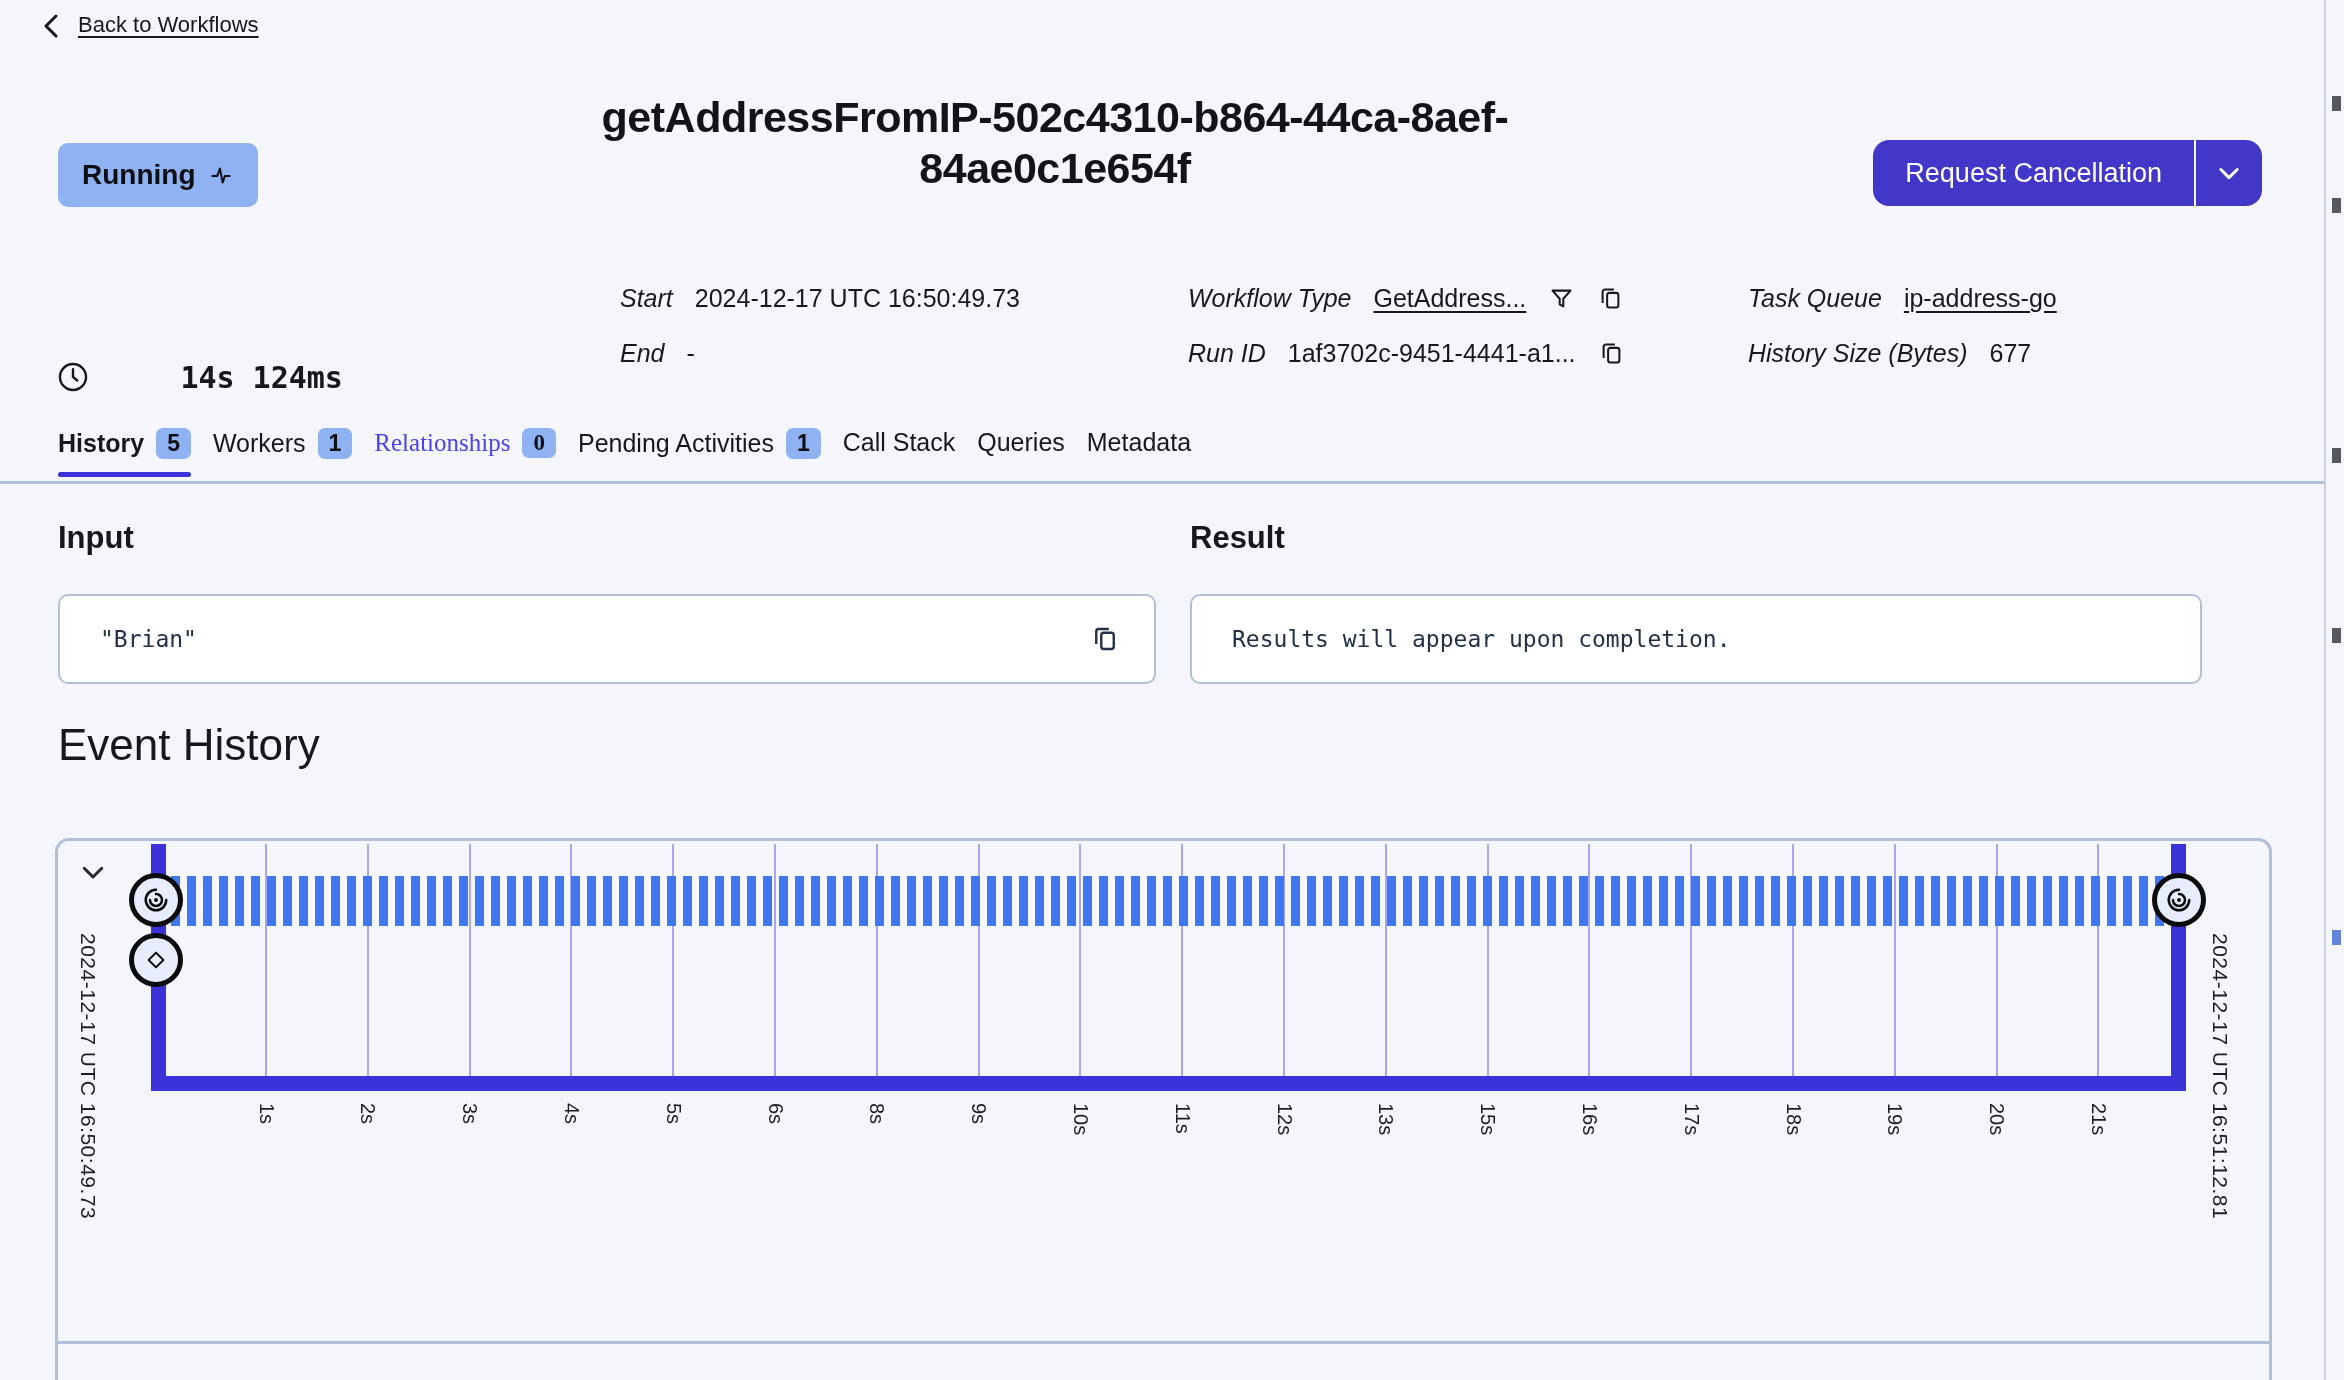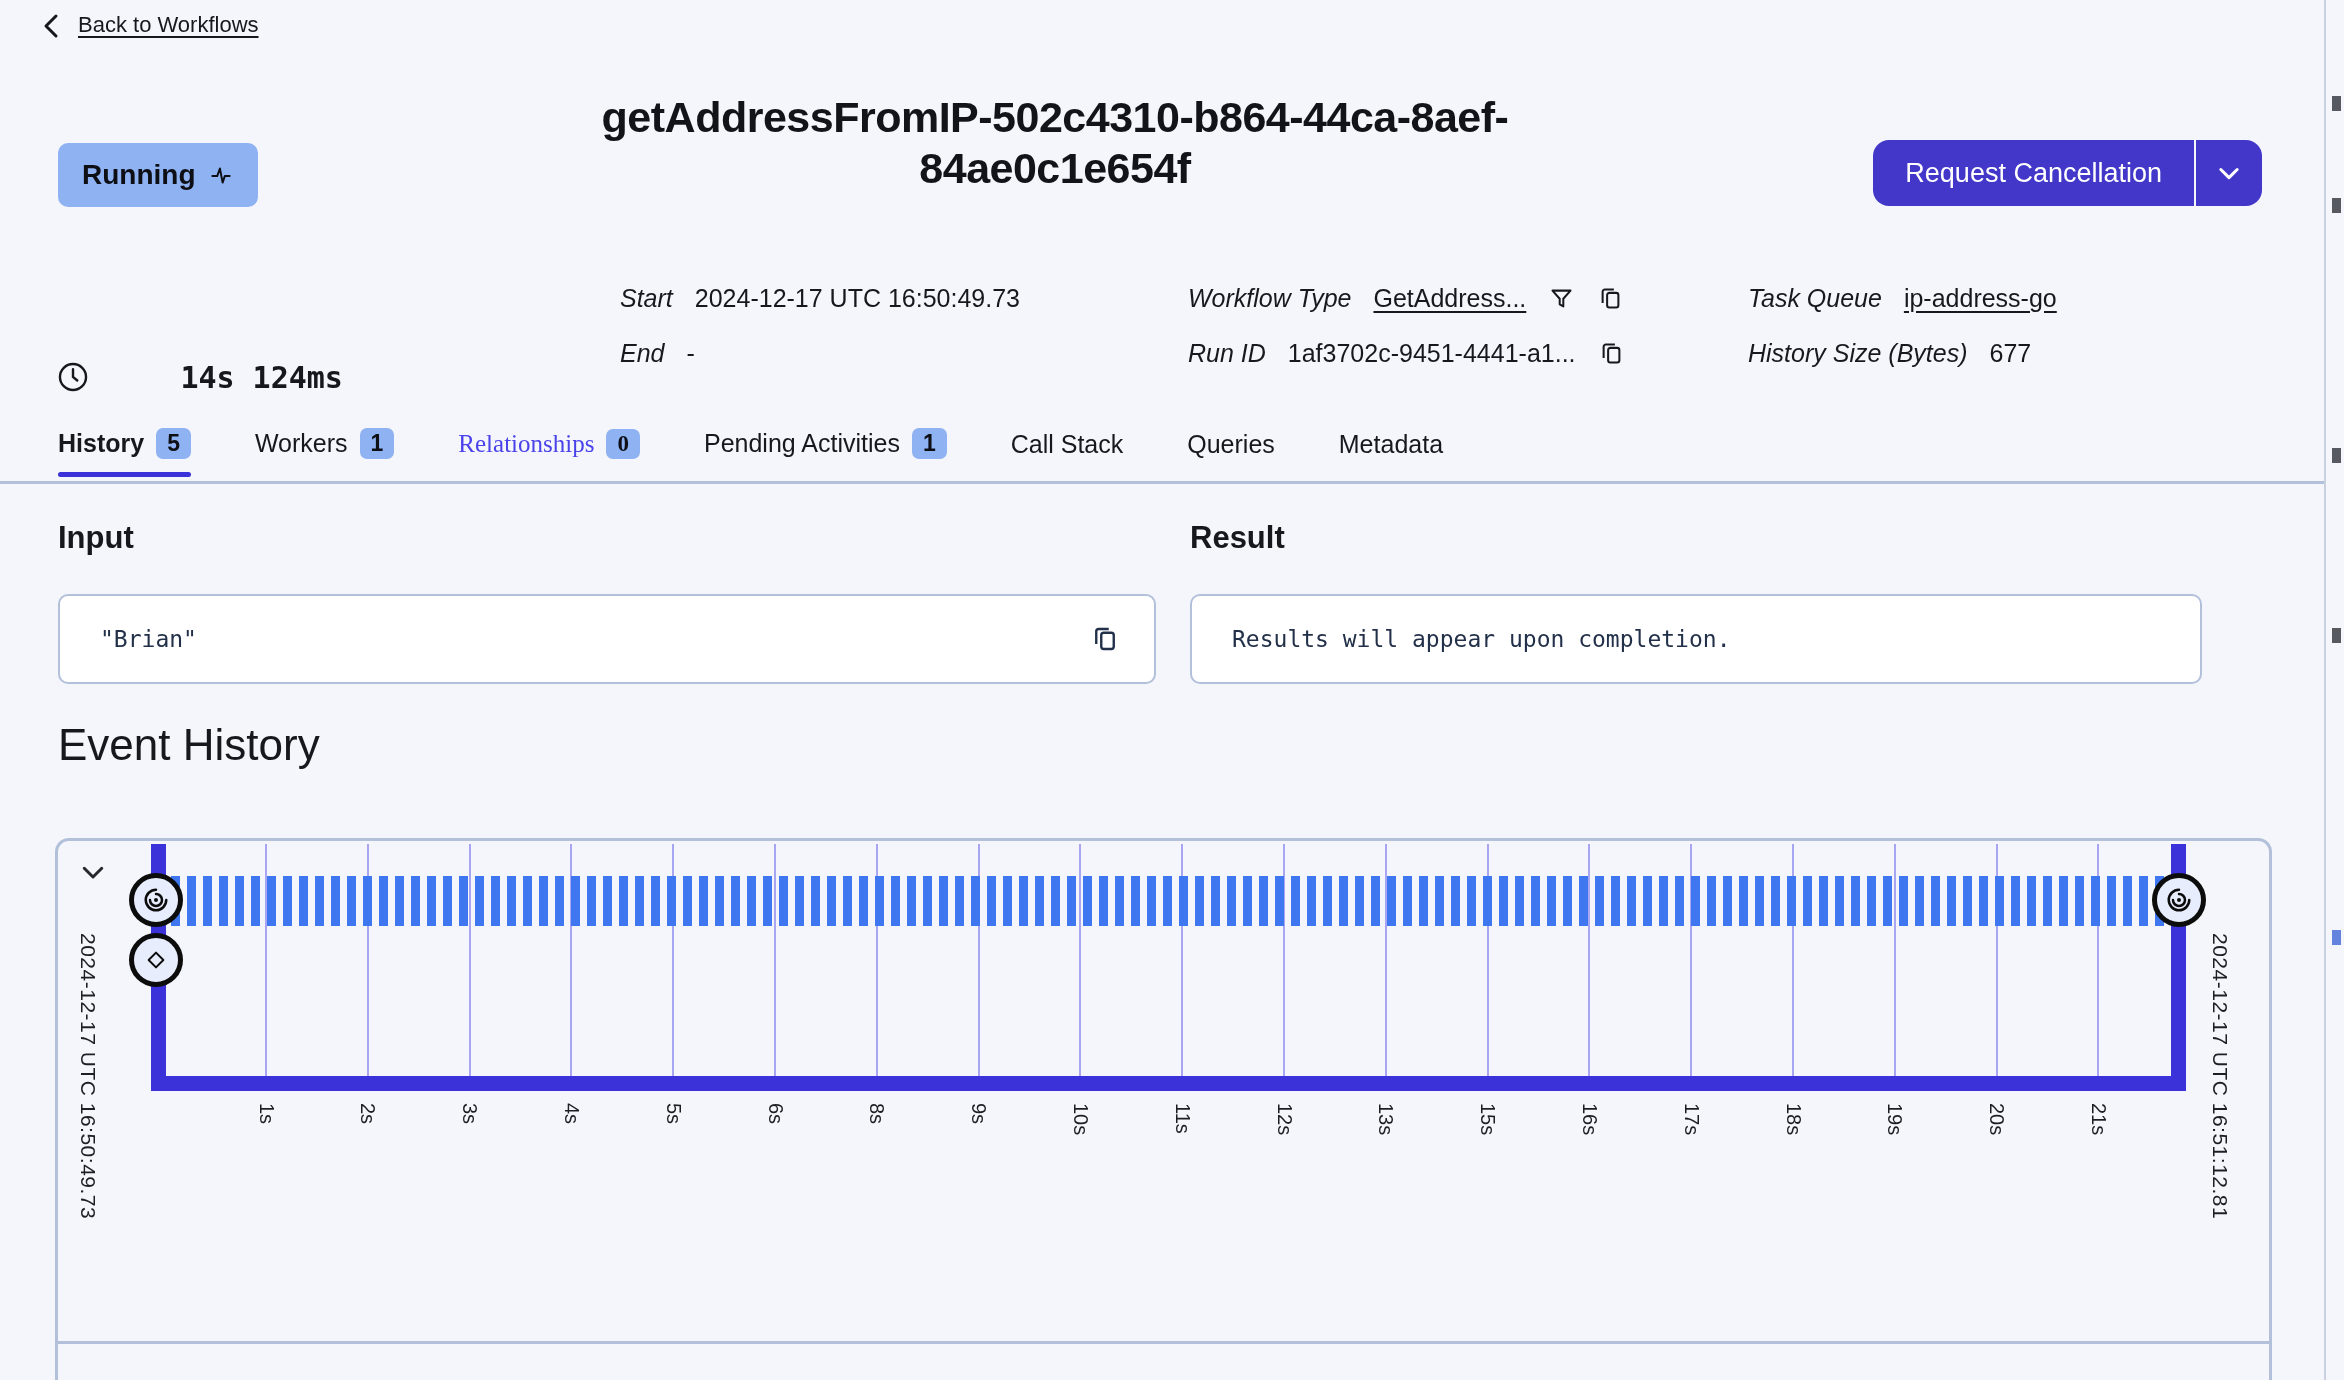--- a/index.html
+++ b/index.html
@@ -39,21 +39,21 @@
     font-family:"DejaVu Sans Mono",monospace;font-size:30px;font-weight:700;white-space:pre;}
   .meta-col{position:absolute;display:grid;row-gap:26px;}
   .meta-row{display:flex;align-items:center;gap:22px;}
   .meta-label{font-style:italic;color:#17191f;}
   .meta-link{text-decoration:underline;text-underline-offset:4px;cursor:pointer;}
   .col-a{left:620px;top:0;}
   .col-b{left:1188px;top:0;}
   .col-c{left:1748px;top:0;}
   .icon-btn{cursor:pointer;display:flex;align-items:center;}
   
-  .tabs{position:absolute;left:58px;top:428px;display:flex;gap:64px;font-size:25px;align-items:flex-end;}
+  .tabs{position:absolute;left:58px;top:428px;display:flex;gap:22px;font-size:25px;align-items:flex-start;}
   .tab{position:relative;display:flex;align-items:center;gap:12px;cursor:pointer;padding-bottom:2px;}
   .tab .tab-badge{background:var(--badge-blue);color:#0d0f14;border-radius:7px;padding:2px 11px;font-size:23px;font-weight:600;}
   .tab.active::after{content:'';position:absolute;left:0;right:0;bottom:-16px;height:5px;border-radius:3px;background:var(--indigo);}
   .tab.highlight{color:#4b43ea;font-family:Liberation Serif, serif;}
   .tabs-divider{position:absolute;left:0;top:481px;width:2344px;height:3px;background:var(--line);}
   
   .io-heading{position:absolute;top:520px;font-size:31px;font-weight:600;}
   .io-box{
     position:absolute;top:594px;height:90px;background:#fff;border:2px solid var(--line);
     border-radius:10px;display:flex;align-items:center;padding:0 34px 0 40px;

